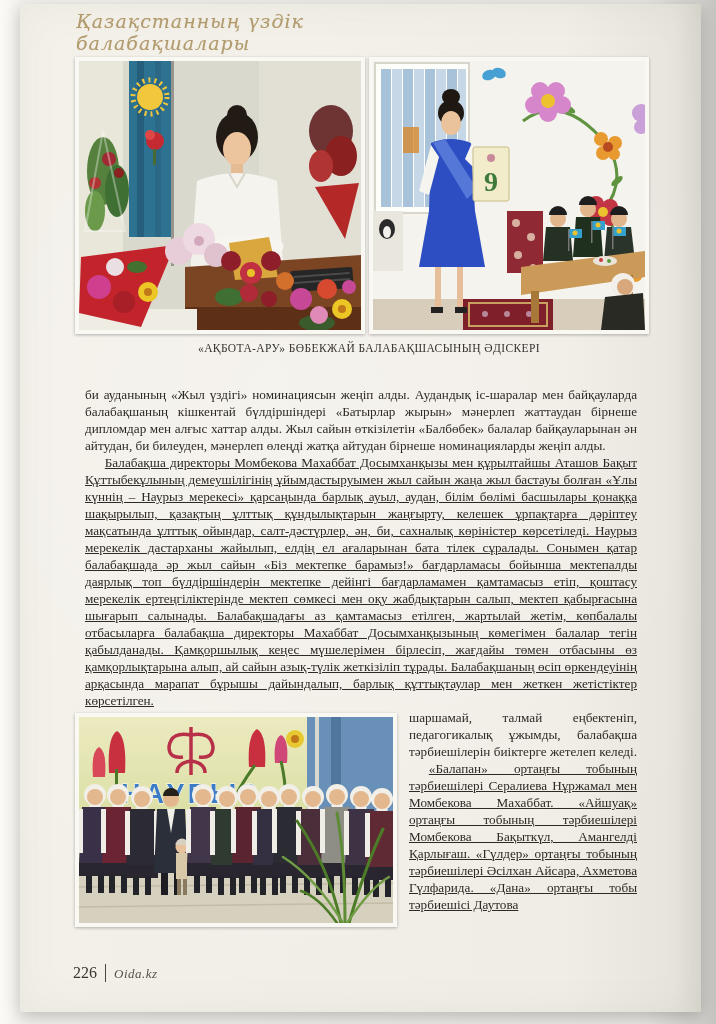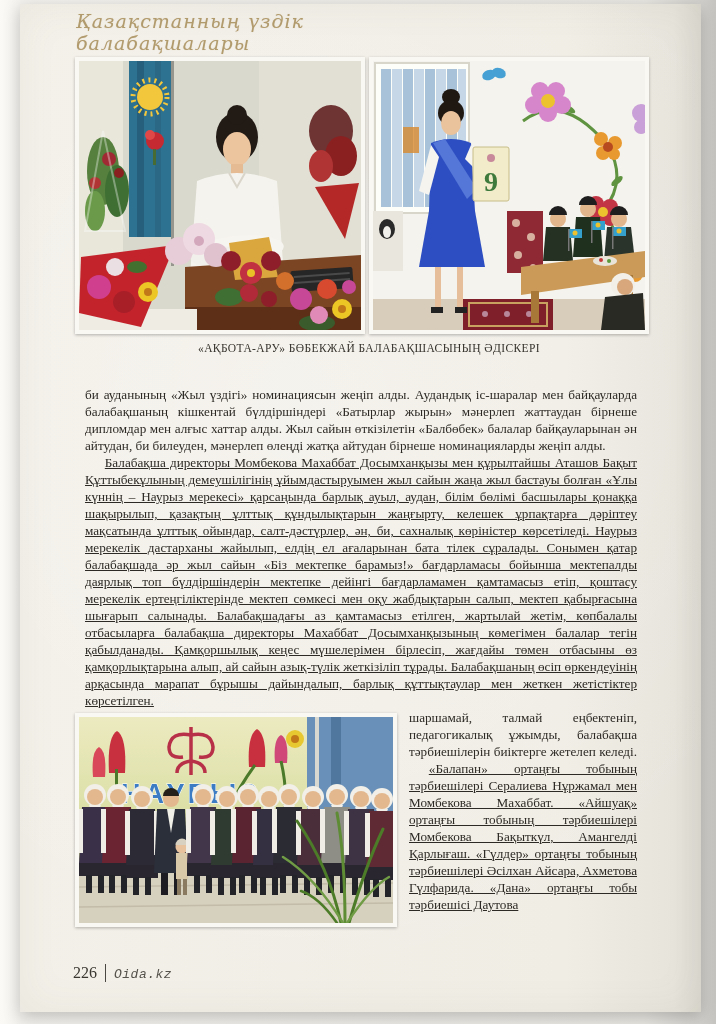--- a/index.html
+++ b/index.html
@@ -42,21 +42,21 @@
   .photo-bottom{
     float:left;width:314px;height:206px;border:4px solid #faf8f2;
     box-shadow:0 1px 3px rgba(0,0,0,.28);
     margin:4px 12px 2px -10px;background:#cdd39e;
   }
   .footer{
     position:absolute;left:53px;top:960px;display:flex;align-items:baseline;color:#3a3731;
   }
   .footer .num{font-size:16px;}
   .footer .bar{width:1px;height:18px;background:#4a4742;margin:0 8px;align-self:center;}
-  .footer .brand{font-family:Liberation Mono, monospace;font-style:italic;font-size:13px;color:#55524c;letter-spacing:.5px;}
+  .footer .brand{font-family:Liberation Serif, serif;font-style:italic;font-size:13px;color:#55524c;letter-spacing:.5px;}
 </style>
 </head>
 <body>
 
 <div class="page">
 
   <div class="script-header">Қазақстанның үздік балабақшалары</div>
 
   <div class="photo" id="photo-left">
     <svg viewBox="0 0 282 269" width="100%" height="100%">

